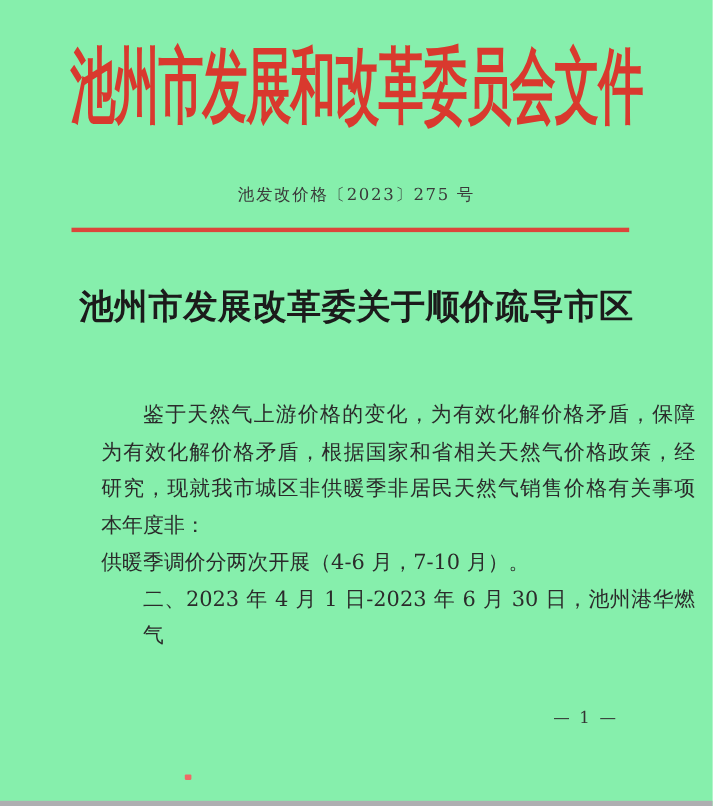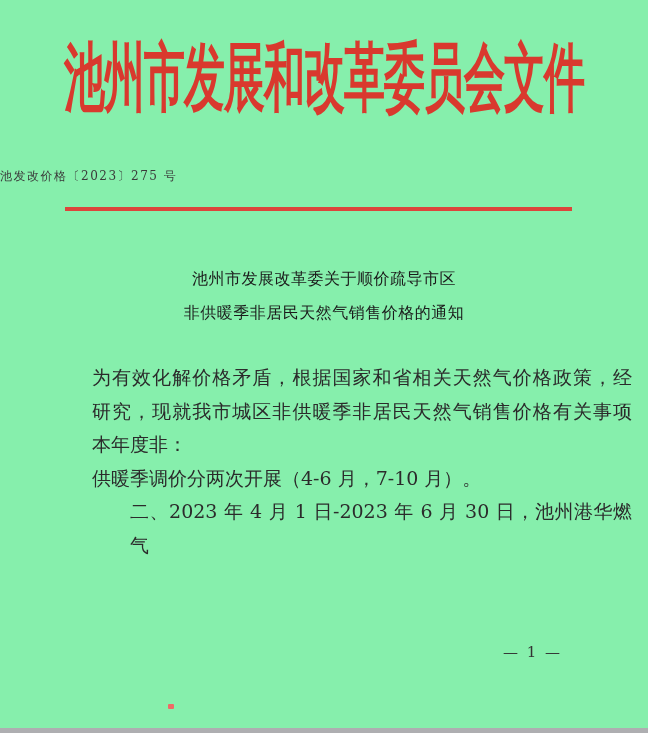--- a/index.html
+++ b/index.html
@@ -29,41 +29,41 @@
     transform: scaleY(1.82);
     transform-origin: center center;
     letter-spacing: -1px;
     white-space: nowrap;
   }
   .doc-number {
     position: absolute;
     top: 168px;
     left: 0;
     width: 100%;
-    text-align: left;
-    font-size: 12px;
+    text-align: center;
+    font-size: 15px;
     color: #3a3a3a;
     letter-spacing: 1.5px;
   }
   .red-rule {
     position: absolute;
     top: 207px;
     left: 65px;
     width: 507px;
     height: 4px;
     background: var(--rule-red, #dc453b);
   }
   .notice-title {
     position: absolute;
     top: 262px;
     left: 0;
     width: 100%;
     text-align: center;
-    font-size: 16px;
-    font-weight: normal;
+    font-size: 31px;
+    font-weight: bold;
     color: #1b1b1b;
     line-height: 34px;
     letter-spacing: 0.5px;
   }
   .body-text {
     position: absolute;
     top: 361px;
     left: 92px;
     width: 540px;
     font-size: 19px;
@@ -116,24 +116,24 @@
 <div class="page">
 
   <div class="red-header">池州市发展和改革委员会文件</div>
 
   <div class="doc-number">池发改价格〔2023〕275 号</div>
 
   <div class="red-rule"></div>
 
   <div class="notice-title">
     <div>池州市发展改革委关于顺价疏导市区</div>
-    <div>非供暖季非居民天然气销售价格的通知</div>
   </div>
 
   <div class="body-text">
+      <div class="body-line indent justify">鉴于天然气上游价格的变化，为有效化解价格矛盾，保障</div>
       <div class="body-line justify">为有效化解价格矛盾，根据国家和省相关天然气价格政策，经</div>
       <div class="body-line justify">研究，现就我市城区非供暖季非居民天然气销售价格有关事项</div>
       <div class="body-line">本年度非：</div>
       <div class="body-line">供暖季调价分两次开展（4-6 月，7-10 月）。</div>
       <div class="body-line indent justify">二、2023 年 4 月 1 日-2023 年 6 月 30 日，池州港华燃气</div>
     </div>
 
   <div class="page-number">— 1 —</div>
 
   <div class="scan-artifact-speck"></div>

